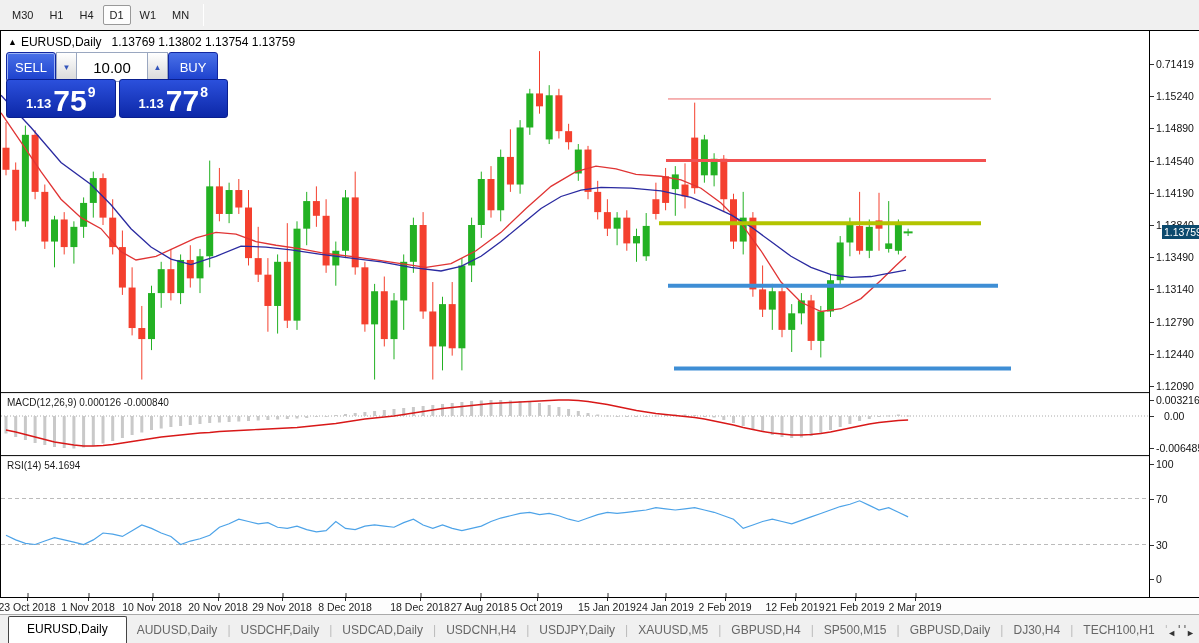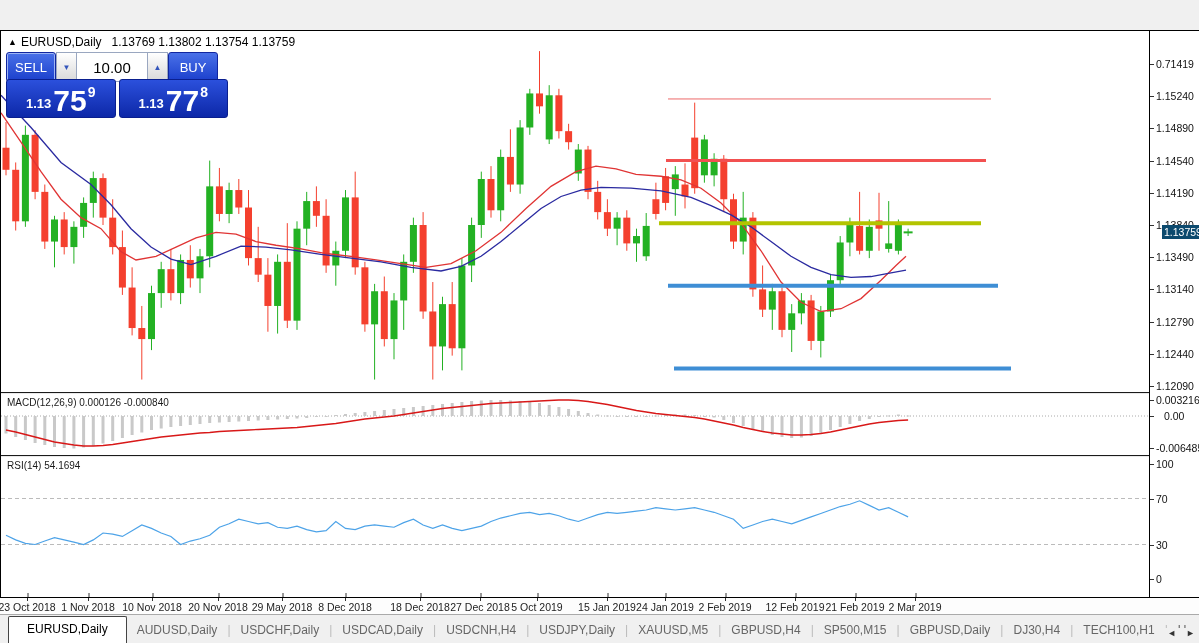--- a/index.html
+++ b/index.html
@@ -73,20 +73,29 @@
                 padding:5px 18px 7px; border-radius:2px 2px 0 0; }
   .tab-sep { color:#bbb; font-size:12px; padding-bottom:6px; }
   .tab-scroll { position:absolute; right:4px; bottom:5px; display:flex; gap:10px; background:#f0f0f0; padding-left:6px; }
   .tsc { font-size:9px; color:#333; cursor:pointer; }
 </style>
 </head>
 <body>
 
 <div class="app">
 
+  <div class="toolbar" id="toolbar">
+      <div class="tf-btn">M30</div>
+      <div class="tf-btn">H1</div>
+      <div class="tf-btn">H4</div>
+      <div class="tf-btn active">D1</div>
+      <div class="tf-btn">W1</div>
+      <div class="tf-btn">MN</div>
+      <div class="tb-sep"></div>
+    </div>
 
   <div class="chart-window">
     <svg id="svg-main" viewBox="0 30 1148 361">
         <line x1="5" y1="120.95999999999975" x2="5" y2="174.32" stroke="#F4402E" stroke-width="1"></line>
         <rect x="1.5" y="146.71999999999895" width="7" height="22.079999999999615" fill="#F4402E"></rect>
         <line x1="14.7" y1="161.43999999999937" x2="14.7" y2="229.52000000000004" stroke="#F4402E" stroke-width="1"></line>
         <rect x="11.2" y="168.79999999999856" width="7" height="51.520000000000465" fill="#F4402E"></rect>
         <line x1="24.4" y1="124.63999999999933" x2="24.4" y2="225.8399999999984" stroke="#23B123" stroke-width="1"></line>
         <rect x="20.9" y="133.83999999999833" width="7" height="86.4800000000007" fill="#23B123"></rect>
         <line x1="34.099999999999994" y1="129.23999999999882" x2="34.099999999999994" y2="198.2399999999994" stroke="#F4402E" stroke-width="1"></line>
@@ -481,27 +490,27 @@
   <div class="date-axis" id="date-axis">
       <div class="da-tick" style="left: 27px;"></div>
       <div class="da-label" style="left: 27px;">23 Oct 2018</div>
       <div class="da-tick" style="left: 88px;"></div>
       <div class="da-label" style="left: 88px;">1 Nov 2018</div>
       <div class="da-tick" style="left: 152px;"></div>
       <div class="da-label" style="left: 152px;">10 Nov 2018</div>
       <div class="da-tick" style="left: 218px;"></div>
       <div class="da-label" style="left: 218px;">20 Nov 2018</div>
       <div class="da-tick" style="left: 282px;"></div>
-      <div class="da-label" style="left: 282px;">29 May 2018</div>
+      <div class="da-label" style="left: 282px;">29 Nov 2018</div>
       <div class="da-tick" style="left: 345px;"></div>
       <div class="da-label" style="left: 345px;">8 Dec 2018</div>
       <div class="da-tick" style="left: 420px;"></div>
       <div class="da-label" style="left: 420px;">18 Dec 2018</div>
       <div class="da-tick" style="left: 480px;"></div>
-      <div class="da-label" style="left: 480px;">27 Dec 2018</div>
+      <div class="da-label" style="left: 480px;">27 Aug 2018</div>
       <div class="da-tick" style="left: 537px;"></div>
       <div class="da-label" style="left: 537px;">5 Oct 2019</div>
       <div class="da-tick" style="left: 607px;"></div>
       <div class="da-label" style="left: 607px;">15 Jan 2019</div>
       <div class="da-tick" style="left: 665px;"></div>
       <div class="da-label" style="left: 665px;">24 Jan 2019</div>
       <div class="da-tick" style="left: 725px;"></div>
       <div class="da-label" style="left: 725px;">2 Feb 2019</div>
       <div class="da-tick" style="left: 795px;"></div>
       <div class="da-label" style="left: 795px;">12 Feb 2019</div>

